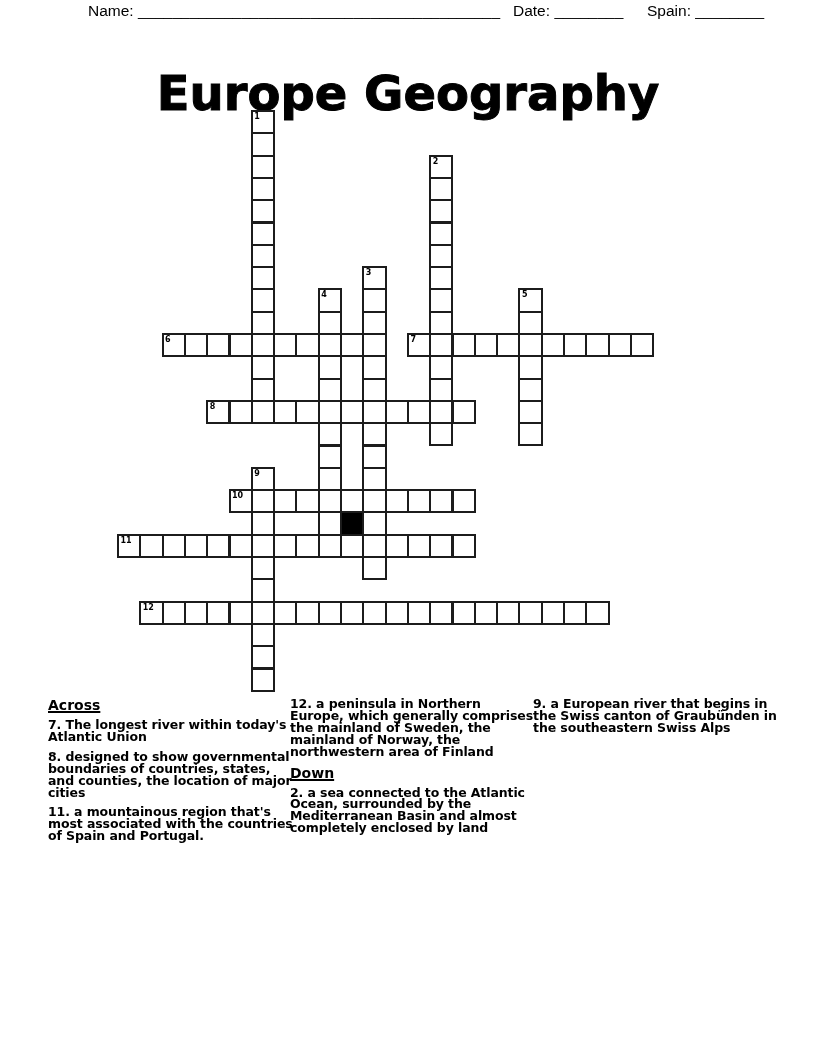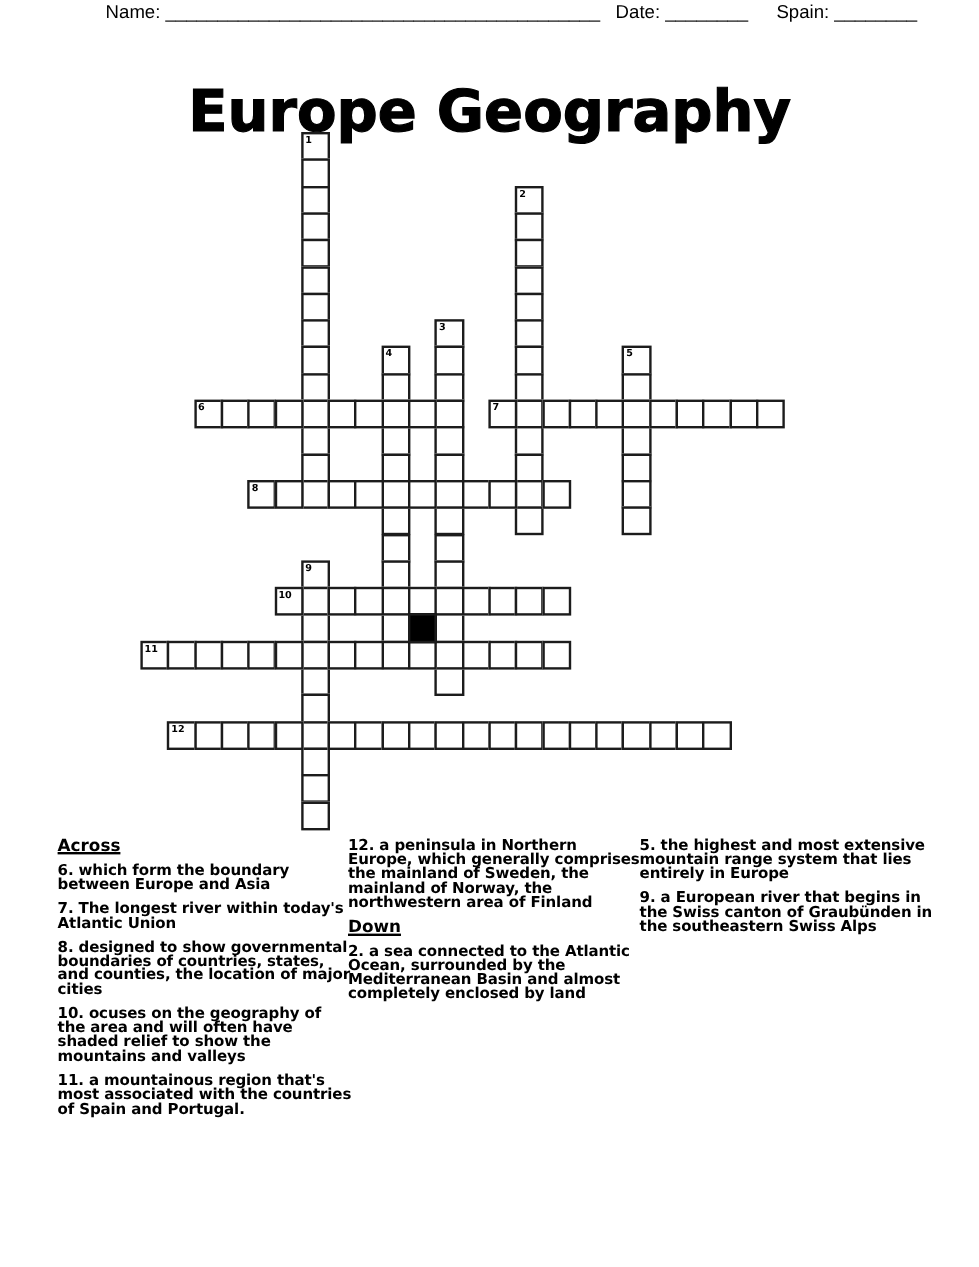--- a/index.html
+++ b/index.html
@@ -232,30 +232,27 @@
       <div class="cell" style="left: 401.4px; top: 490.6px;"></div>
       <div class="cell" style="left: 423.7px; top: 490.6px;"></div>
       <div class="cell" style="left: 446px; top: 490.6px;"></div>
       <div class="cell" style="left: 468.3px; top: 490.6px;"></div>
       <div class="cell black" style="left: 223px; top: 401.4px;"></div>
     </div>
 
   <div>
     <div class="clue-col" id="clue-col-1">
         <div class="clue-heading">Across</div>
-        <p class="clue"><span>6</span>. <span>which form the boundary between Europe and Asia</span></p>
         <p class="clue"><span>7</span>. <span>The longest river within today's Atlantic Union</span></p>
         <p class="clue"><span>8</span>. <span>designed to show governmental boundaries of countries, states, and counties, the location of major cities</span></p>
-        <p class="clue"><span>10</span>. <span>ocuses on the geography of the area and will often have shaded relief to show the mountains and valleys</span></p>
         <p class="clue"><span>11</span>. <span>a mountainous region that's most associated with the countries of Spain and Portugal.</span></p>
       </div>
     <div class="clue-col" id="clue-col-2">
         <p class="clue"><span>12</span>. <span>a peninsula in Northern Europe, which generally comprises the mainland of Sweden, the mainland of Norway, the northwestern area of Finland</span></p>
         <div class="clue-heading">Down</div>
         <p class="clue"><span>2</span>. <span>a sea connected to the Atlantic Ocean, surrounded by the Mediterranean Basin and almost completely enclosed by land</span></p>
       </div>
     <div class="clue-col" id="clue-col-3">
-        <p class="clue"><span>5</span>. <span>the highest and most extensive mountain range system that lies entirely in Europe</span></p>
         <p class="clue"><span>9</span>. <span>a European river that begins in the Swiss canton of Graubünden in the southeastern Swiss Alps</span></p>
       </div>
   </div>
 
 </div>
 
 </body></html>

